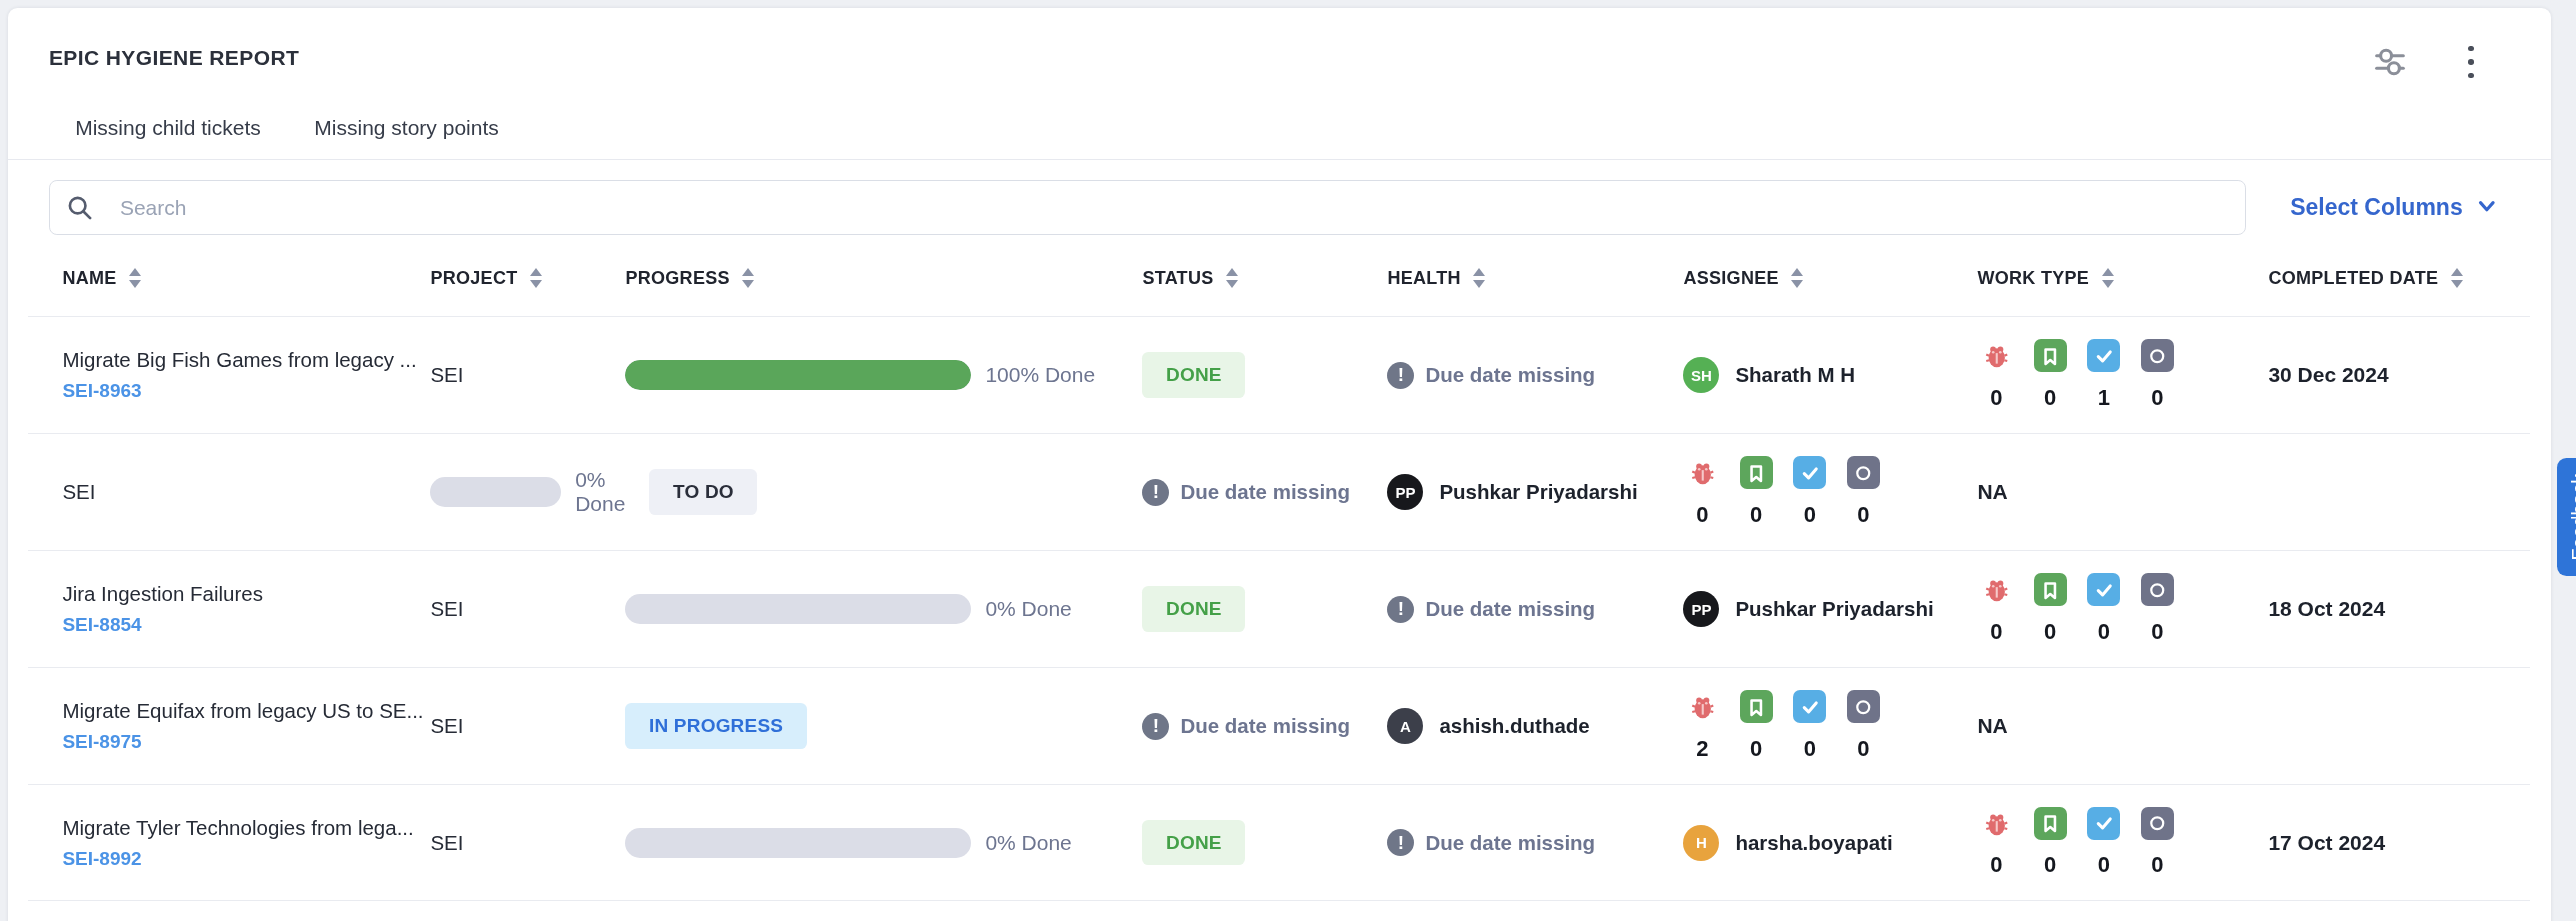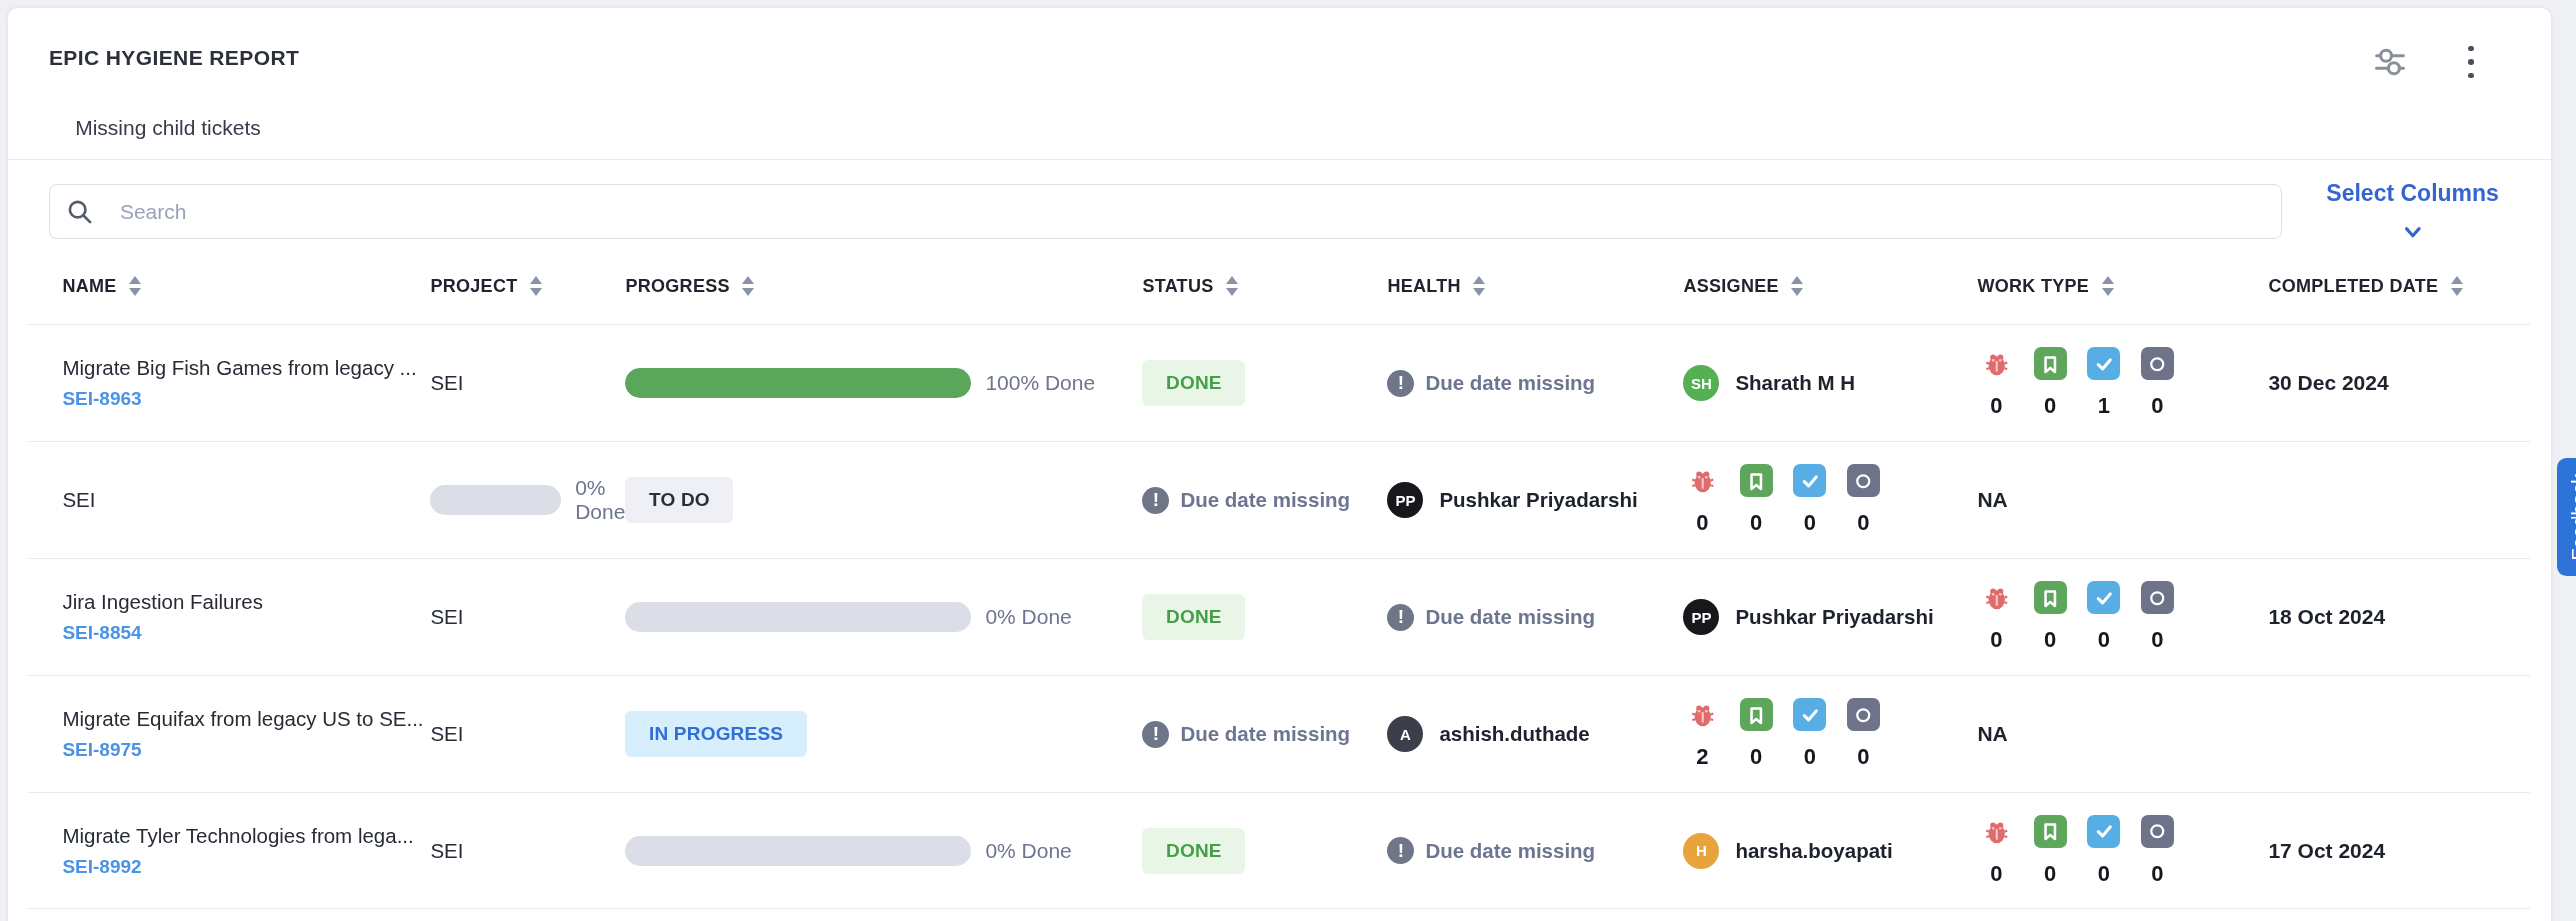--- a/index.html
+++ b/index.html
@@ -32,21 +32,21 @@
   
   .toolbar { display:flex; align-items:center; margin:20.5px 52px 0 41px; gap:44px; }
   .searchbox { position:relative; flex:1; }
   .searchbox input {
     width:100%; height:55px; border:1.6px solid #dadee6; border-radius:7.9px;
     padding:0 19px 0 70px; font-size:21px; color:#c2410c; outline:none;
     font-family:"Liberation Sans", sans-serif; background:#fff;
   }
   .searchbox input::placeholder { color:#9aa3b5; }
   .search-icon { position:absolute; left:17.3px; top:13.4px; }
-  .select-cols { display:flex; align-items:center; gap:12.6px; color:#3566cd; font-size:23px; font-weight:bold; cursor:pointer; white-space:nowrap;flex-direction:column; }
+  .select-cols { display:flex; gap:12.6px; color:#3566cd; font-size:23px; font-weight:bold; cursor:pointer; white-space:nowrap; }
   
   .table-wrap { margin:0 20.5px; padding-top:4.7px; }
   .grid {
     display:grid;
     grid-template-columns:368px 195px 517px 245px 296px 294px 291px 1fr;
     align-items:center;
     padding-left:34px;
   }
   .thead { height:76px; }
   .th { display:flex; align-items:center; gap:12.6px; font-size:18px; font-weight:bold; color:#20242e; letter-spacing:0.3px; }
@@ -106,20 +106,23 @@
           <i></i>
           <i></i>
         </div>
     </div>
   </div>
 
   <div class="tabbar">
     <div class="tab">
       <span>Missing child tickets</span>
     </div>
+    <div class="tab">
+      <span>Missing story points</span>
+    </div>
   </div>
 
   <div class="toolbar">
     <div class="searchbox">
       <span class="search-icon">
         <svg width="28" height="28" viewBox="0 0 36 36">
           <circle cx="15" cy="15" r="10" fill="none" stroke="#555c6e" stroke-width="3.4"></circle>
           <line x1="22.5" y1="22.5" x2="31" y2="31" stroke="#555c6e" stroke-width="3.4" stroke-linecap="round"></line>
         </svg>
       </span>
@@ -262,21 +265,21 @@
     <div class="cell date-cell">30 Dec 2024</div>
   </div>
 
   <div class="grid trow">
     <div class="cell project-cell">SEI</div>
     <div class="cell progress-cell">
       <div class="pbar" style="background: rgb(219, 221, 231);"></div>
       <span class="plabel">0% Done</span>
     </div>
     <div class="cell status-cell">
-      <span class="badge" style="color: rgb(42, 46, 58); background: rgb(238, 240, 246);">TO DO</span>
+      <span class="badge" style="color: rgb(42, 46, 58); background: rgb(238, 240, 246); margin-left: 24px;">TO DO</span>
     </div>
     <div class="cell health-cell">
       <span class="warn-circle">!</span>
       <span>Due date missing</span>
     </div>
     <div class="cell assignee-cell">
       <span class="avatar" style="background: rgb(23, 24, 28);">PP</span>
       <span class="aname">Pushkar Priyadarshi</span>
     </div>
     <div class="cell work-cell">

